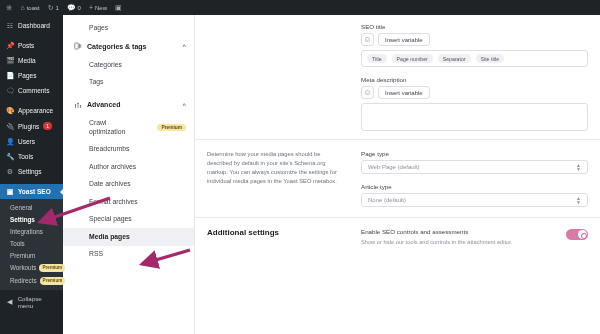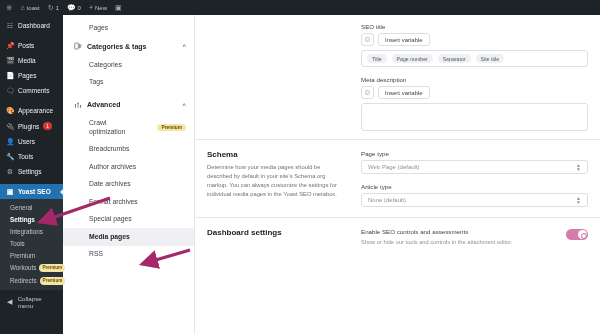--- a/index.html
+++ b/index.html
@@ -343,21 +343,20 @@
                 <div class="insert-var">Insert variable</div>
               </div>
               <div class="textarea-box"></div>
             </div>
 
           </div>
         </div>
 
         <div class="section">
           <div class="sec-left">
-            <div class="sec-title">Schema</div>
             <div class="sec-desc">Determine how your media pages should be described by default in your site's Schema.org markup. You can always customize the settings for individual media pages in the Yoast SEO metabox.</div>
           </div>
           <div class="sec-right">
             <div class="field">
               <div class="field-label">Page type</div>
               <div class="select-box">
                 <span>Web Page (default)</span>
                 <span class="arrows">
                     <span>▲</span>
                     <span>▼</span>
@@ -372,21 +371,21 @@
                     <span>▲</span>
                     <span>▼</span>
                   </span>
               </div>
             </div>
           </div>
         </div>
 
         <div class="section" style="border-bottom:none;">
           <div class="sec-left">
-            <div class="sec-title">Dashboard settings</div>
+            <div class="sec-title">Additional settings</div>
           </div>
           <div class="sec-right">
             <div class="toggle-row">
               <div class="toggle-txt">
                 <div class="toggle-label">Enable SEO controls and assessments</div>
                 <div class="toggle-help">Show or hide our tools and controls in the attachment editor.</div>
               </div>
               <div class="switch">
                 <div class="knob"></div>
               </div>

